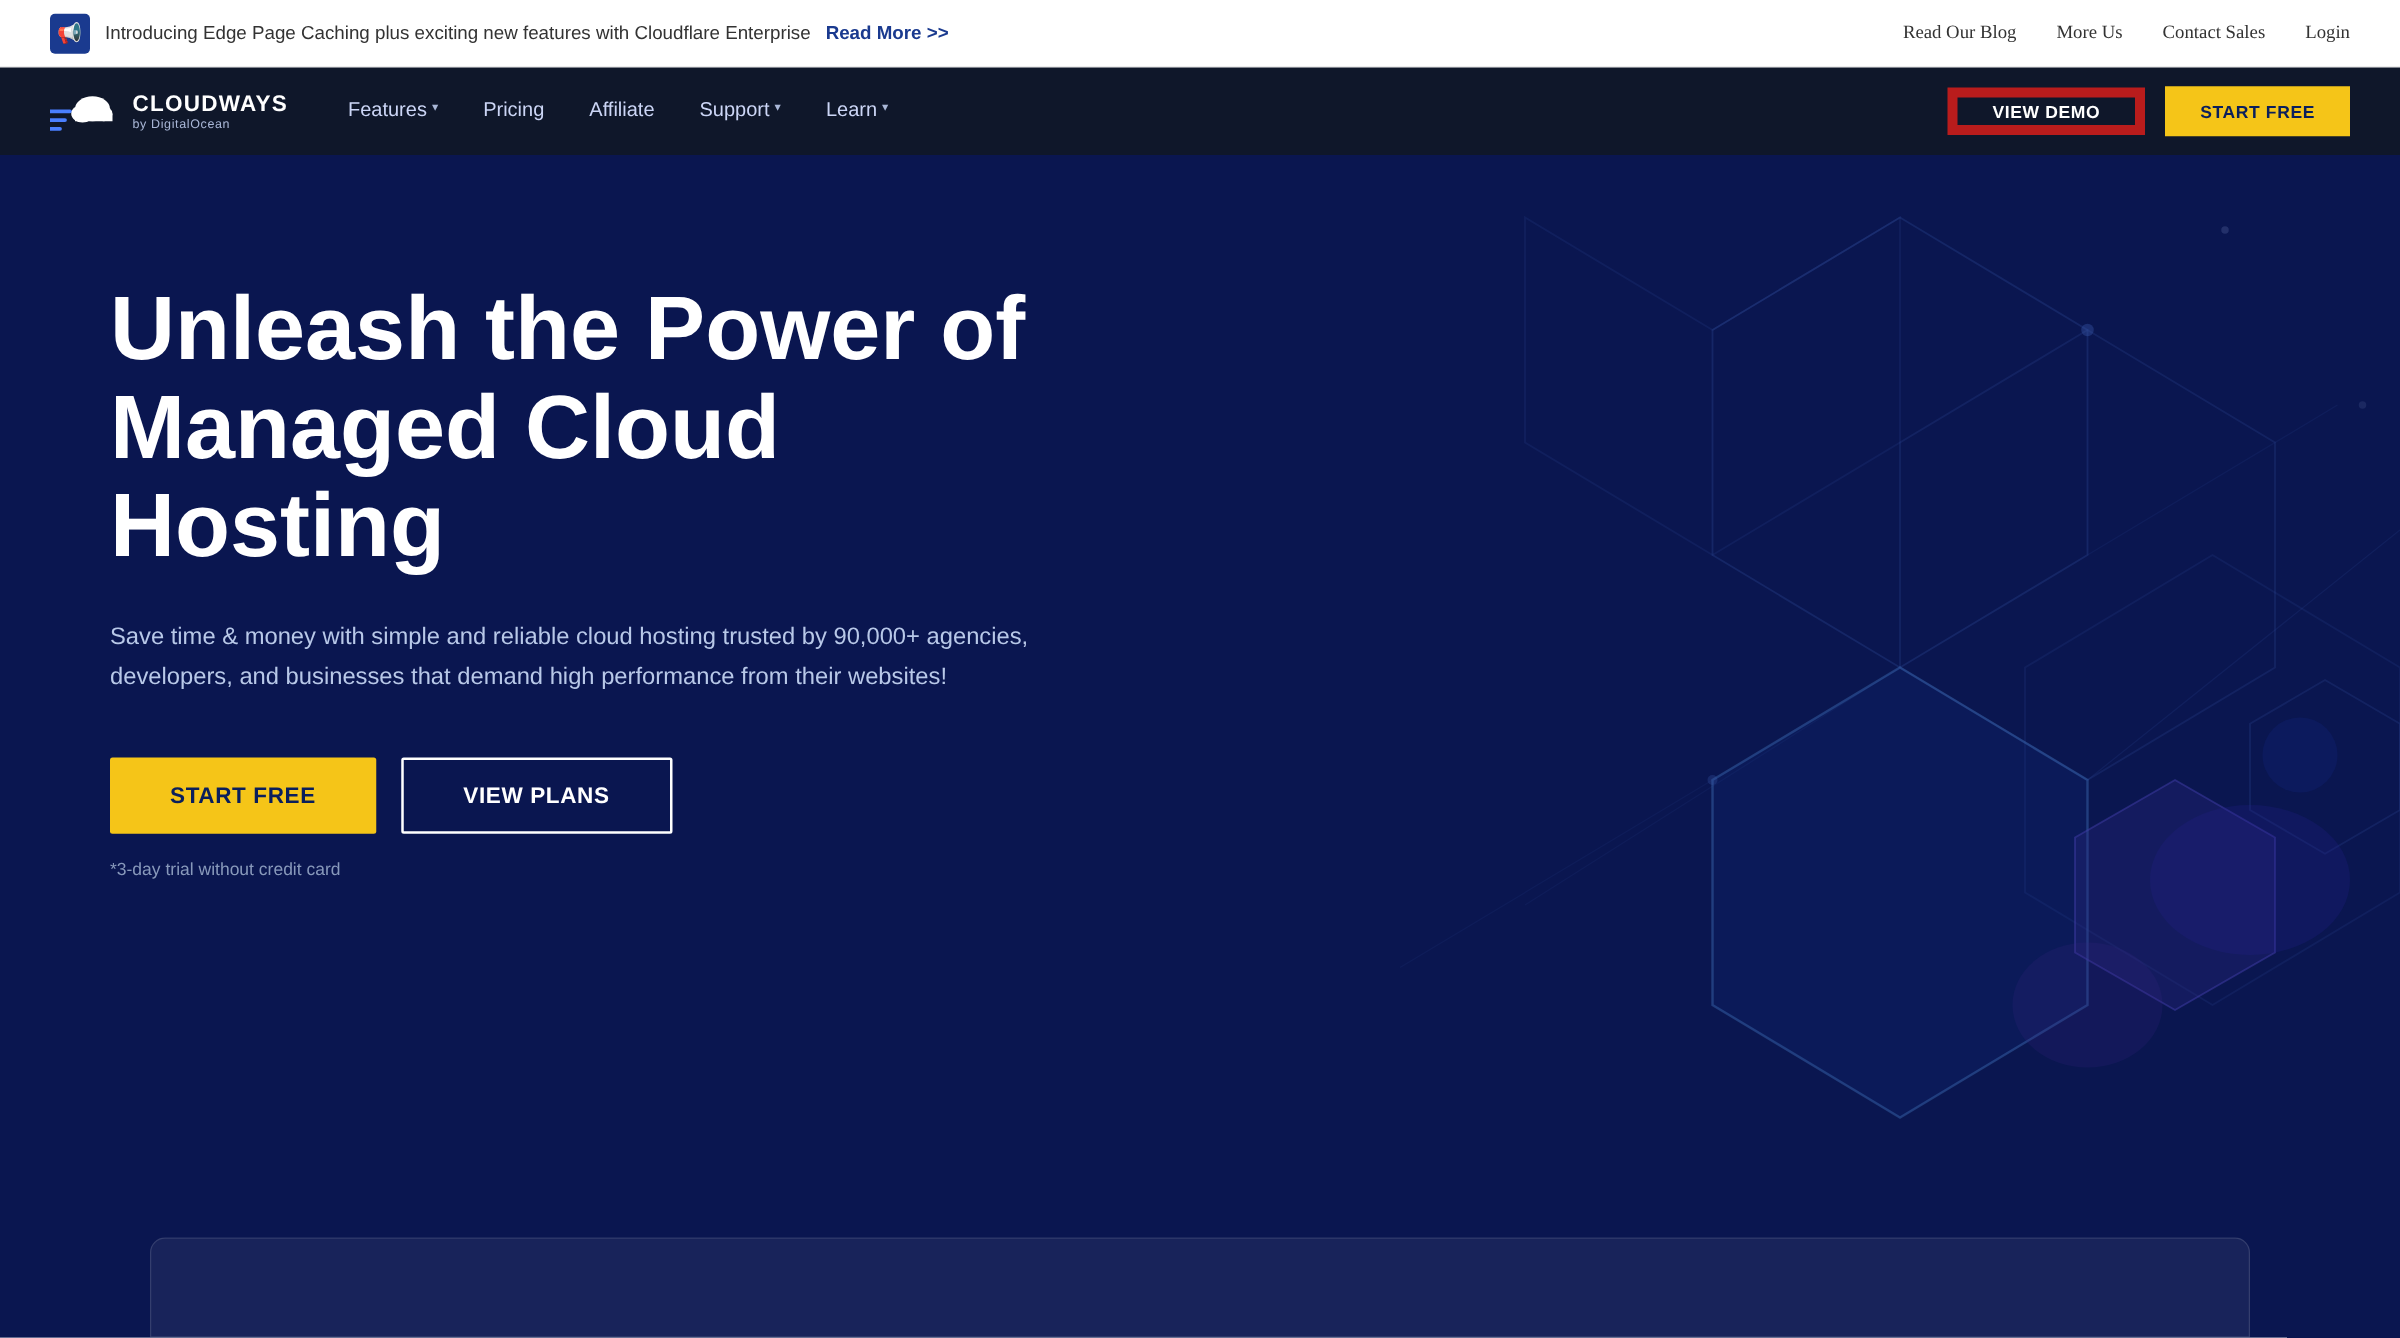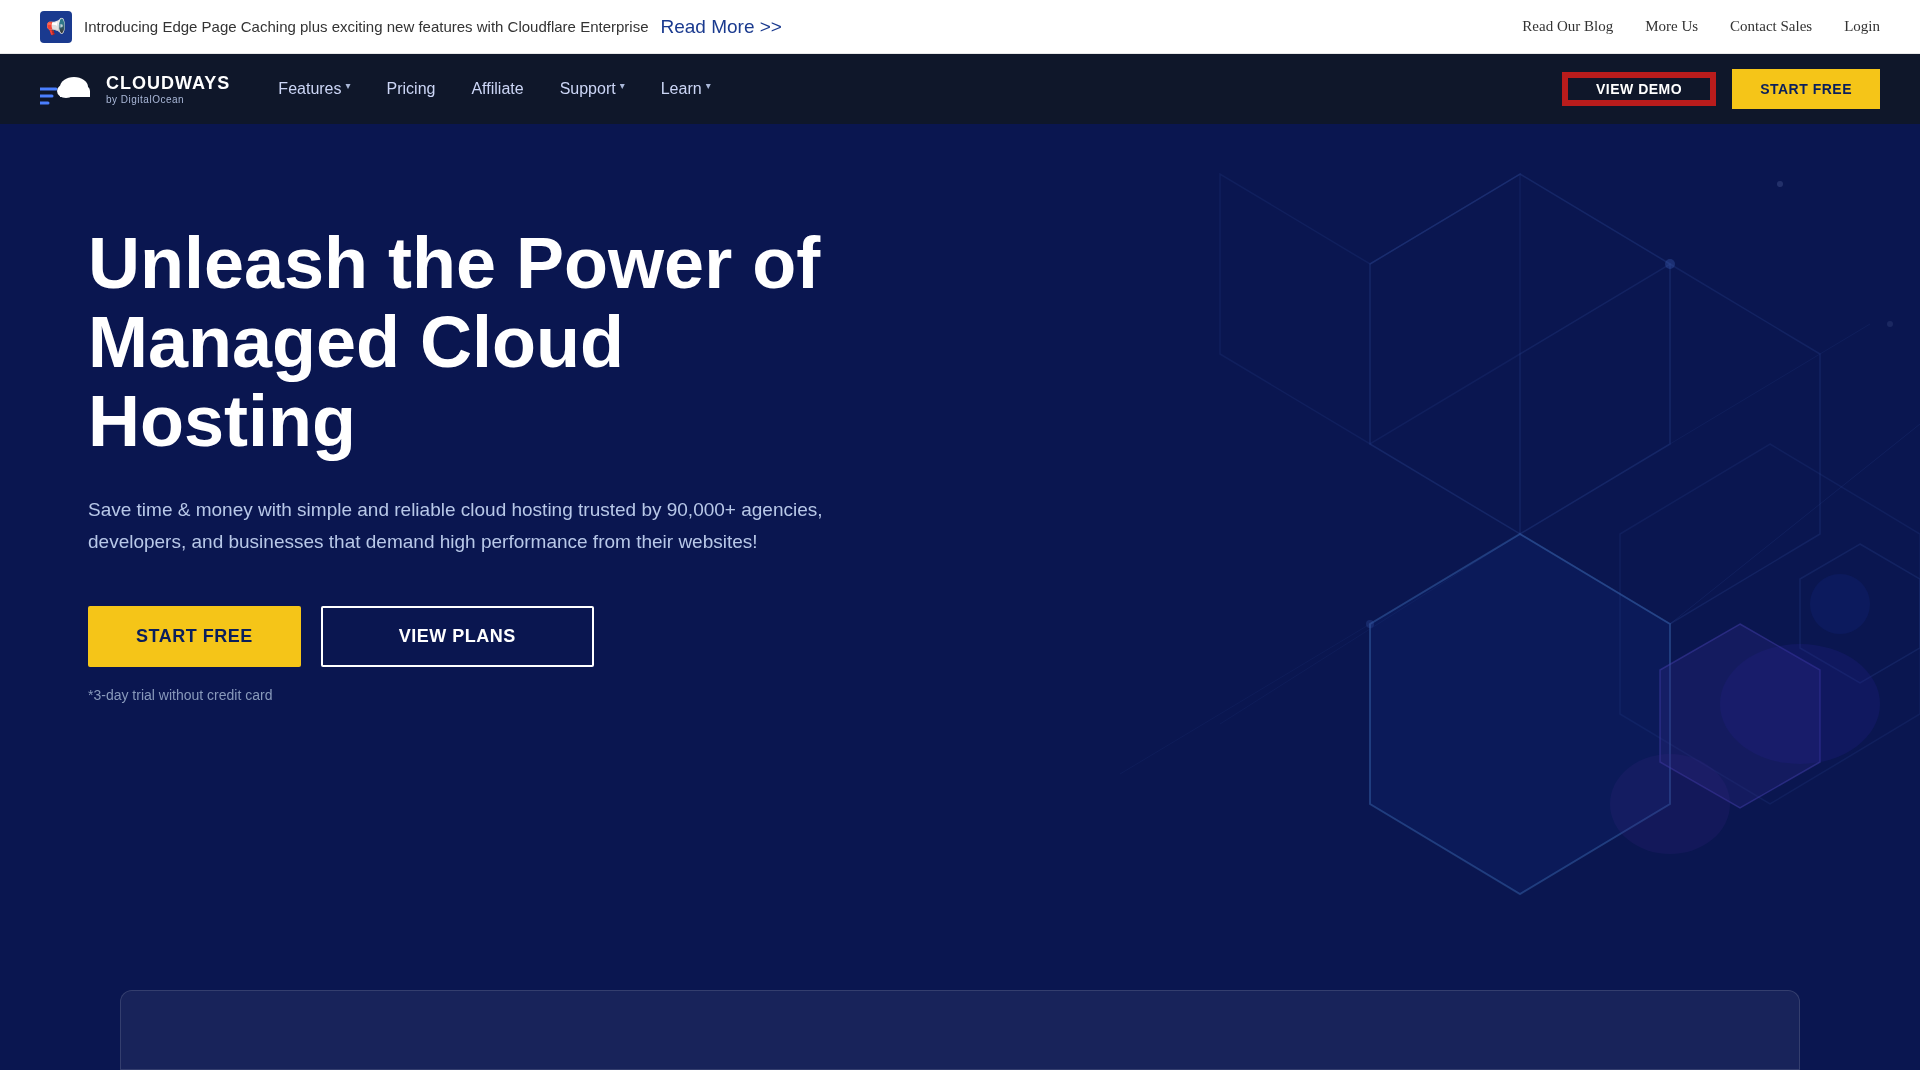--- a/index.html
+++ b/index.html
@@ -30,22 +30,22 @@
       justify-content: center;
       color: white;
       font-size: 16px;
     }
     .announcement-text {
       color: #333;
       font-size: 15px;
     }
     .announcement-link {
       color: #1a3a8f;
-      font-weight: 400;
-      font-size: 19px;
+      font-weight: 700;
+      font-size: 15px;
       cursor: pointer;
       text-decoration: none;
     }
     .announcement-right {
       display: flex;
       align-items: center;
       gap: 32px;
       font-family: Liberation Serif, serif;
     }
     .announcement-right a {
@@ -111,21 +111,21 @@
       font-size: 10px;
       color: #aab8d8;
     }
     .navbar-right {
       display: flex;
       align-items: center;
       gap: 16px;
     }
     .btn-view-demo {
       background: transparent;
-      border: 6px solid #b91c1c;
+      border: 8px solid #b91c1c;
       color: #fff;
       padding: 3px 28px;
       font-size: 14px;
       font-weight: 600;
       cursor: pointer;
       letter-spacing: 0.5px;
     }
     .btn-start-free-nav {
       background: #f5c518;
       border: none;
@@ -186,21 +186,21 @@
       font-size: 18px;
       font-weight: 700;
       cursor: pointer;
       border-radius: 2px;
       letter-spacing: 0.5px;
     }
     .btn-view-plans {
       background: transparent;
       border: 2px solid #fff;
       color: #fff;
-      padding: 18px 76px;
+      padding: 18px 48px;
       font-size: 18px;
       font-weight: 600;
       cursor: pointer;
       border-radius: 2px;
       letter-spacing: 0.5px;
     }
     .hero-trial-note {
       color: #8899bb;
       font-size: 14px;
     }

